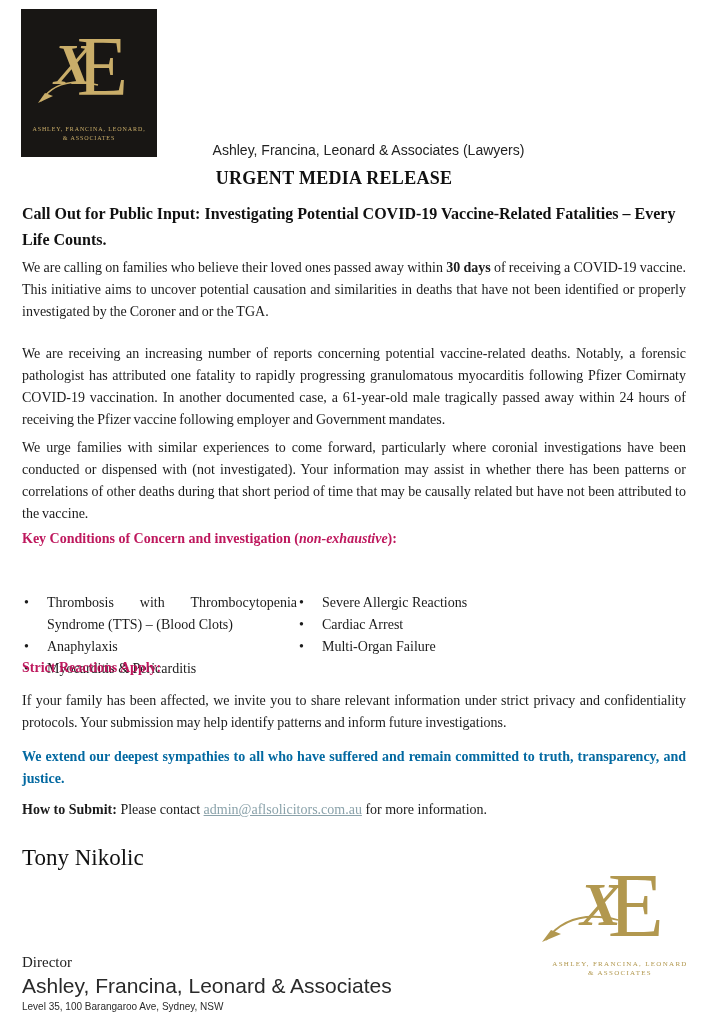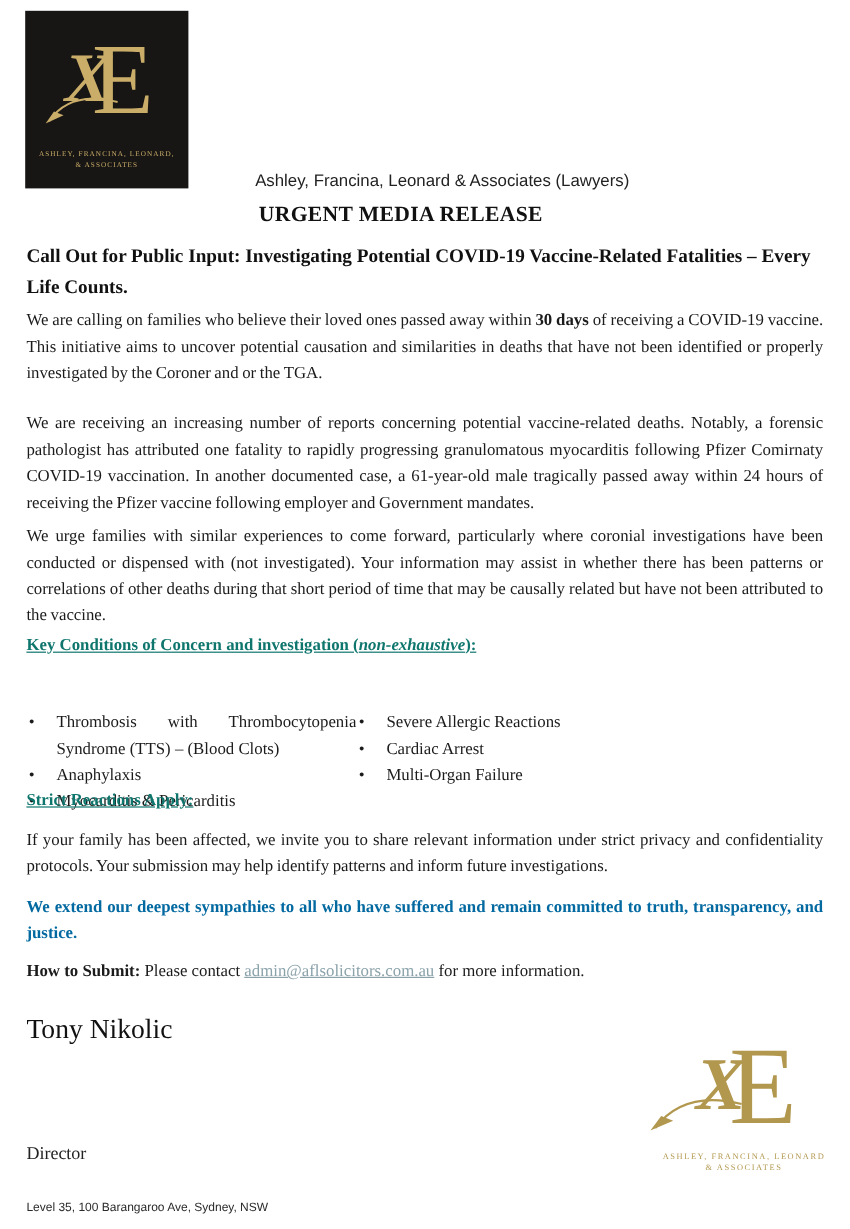--- a/index.html
+++ b/index.html
@@ -60,21 +60,21 @@
   .para {
     position:absolute; left:22px; width:664px;
     margin:0; font-size:14px; line-height:22px;
     text-align:justify; word-spacing:-0.5px;
   }
   .p1 { top:257px; }
   .p2 { top:343px; }
   .p3 { top:437px; }
   .subhead {
     position:absolute; left:22px; width:664px;
-    margin:0; font-size:14px; line-height:22px; font-weight:700; color:#0f766e;text-decoration:underline;
+    margin:0; font-size:14px; line-height:22px; font-weight:700; color:#be185d;
   }
   .kc { top:528px; }
   .strict { top:657px; }
   .p4 { top:690px; }
   .sympathy { top:746px; font-weight:700; color:#0369a1; }
   .submit { top:799px; text-align:left; word-spacing:0; }
   .email { color:#8aa2aa; text-decoration:underline; cursor:pointer; }
 
   
   .bullets { position:absolute; left:22px; top:592px; width:664px; display:flex; }
@@ -179,15 +179,16 @@
         <path d="M0 40 L19 32 L9 28 Z" fill="#b2984f"></path>
       </svg>
     </div>
     <div class="logo-caption">
       <div>Ashley, Francina, Leonard</div>
       <div>&amp; Associates</div>
     </div>
   </div>
 
   <div class="footer-role">Director</div>
+  <div class="footer-firm">Ashley, Francina, Leonard &amp; Associates</div>
   <div class="footer-address">Level 35, 100 Barangaroo Ave, Sydney, NSW</div>
 
 </div>
 
 </body></html>

